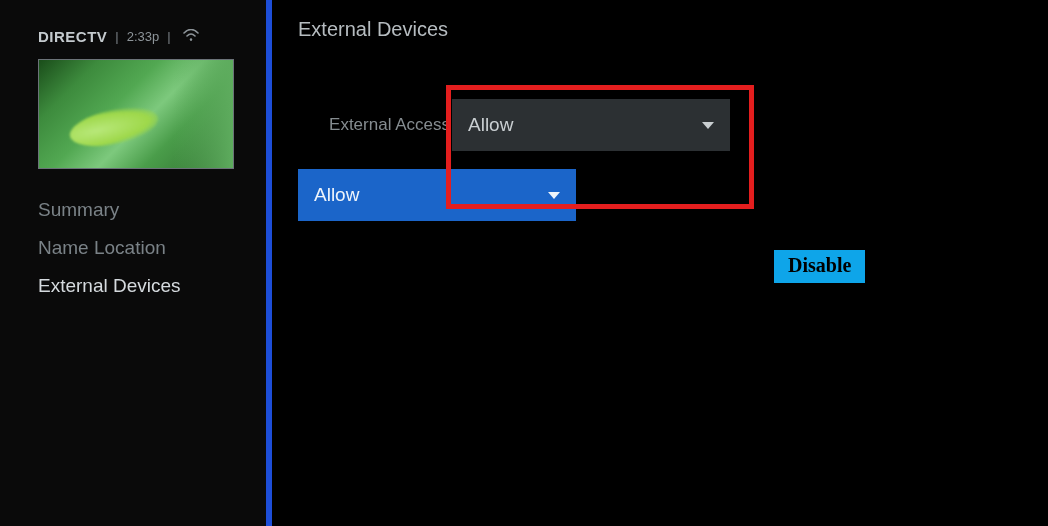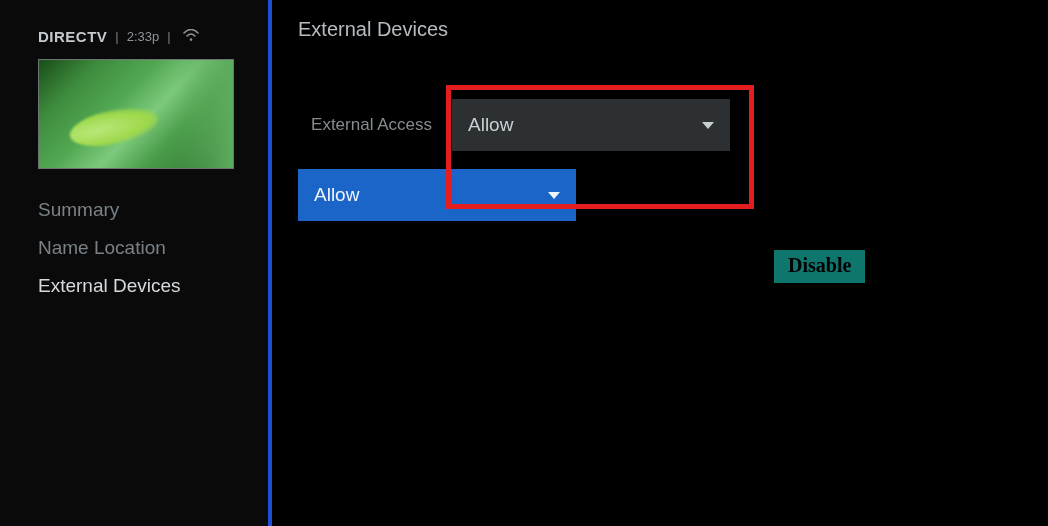--- a/index.html
+++ b/index.html
@@ -11,21 +11,21 @@
       overflow: hidden;
       position: relative;
     }
     .container {
       display: flex;
       height: 100%;
     }
     .sidebar {
       width: 272px;
       padding: 28px 24px 24px 38px;
-      border-right: 4px solid #1d4ed8;
+      border-right: 6px solid #1d4ed8;
       background: #0a0a0a;
     }
     .status-bar {
       display: flex;
       align-items: center;
       color: #8d9499;
       font-size: 13px;
       margin-bottom: 14px;
       gap: 6px;
     }
@@ -114,21 +114,21 @@
     .setting-row {
       display: flex;
       align-items: center;
       margin-bottom: 18px;
     }
     .setting-label {
       width: 154px;
       text-align: right;
       color: #858c90;
       font-size: 17px;
-      padding-right: 20px;
+      padding-right: 2px;
     }
     .dropdown {
       width: 278px;
       height: 52px;
       display: flex;
       align-items: center;
       justify-content: space-between;
       padding: 0 16px;
       font-size: 19px;
       cursor: pointer;
@@ -145,21 +145,21 @@
       width: 0; height: 0;
       border-left: 6px solid transparent;
       border-right: 6px solid transparent;
     }
     .dropdown.dark .chevron { border-top: 7px solid #c9ced1; }
     .dropdown.blue .chevron { border-top: 7px solid #eef4fb; }
     .annotation {
       position: absolute;
       left: 774px;
       top: 250px;
-      background: #0f766e;
+      background: #0ea5e9;
       color: #000;
       font-family: Georgia, 'Times New Roman', serif;
       font-weight: bold;
       font-size: 20px;
       padding: 4px 14px 6px 14px;
     }
   </style>
 </head>
 <body>
 

